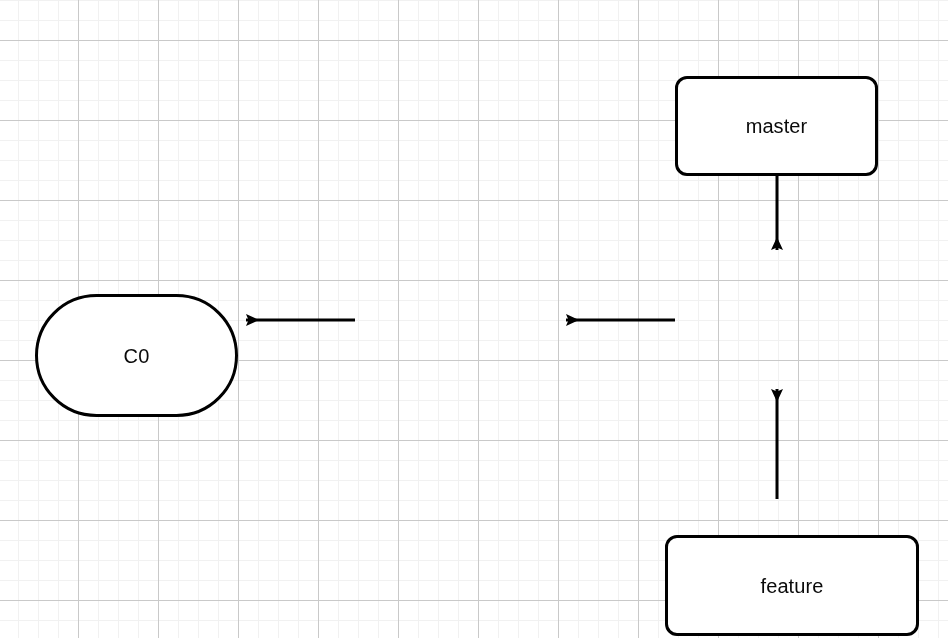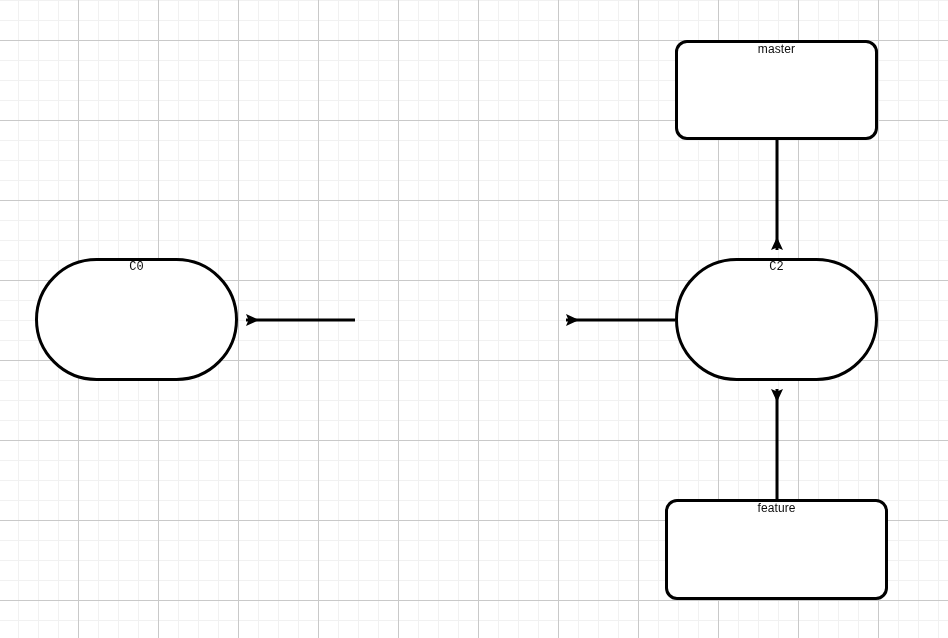--- a/index.html
+++ b/index.html
@@ -31,28 +31,29 @@
     top: 0;
     width: 948px;
     height: 638px;
   }
   .node {
     position: absolute;
     box-sizing: border-box;
     background: #ffffff;
     border: 3px solid #000000;
     display: flex;
-    align-items: flex-start;
+    align-items: center;
     justify-content: center;
     color: #0a0a0a;
-    font-size: 12px;
+    font-size: 20px;
     line-height: 1;
     letter-spacing: 0.1px;
+    margin-top: 36px;
   }
-  .node.commit { border-radius: 62px; font-family: Liberation Mono, monospace; }
+  .node.commit { border-radius: 62px; }
   .node.branch { border-radius: 12px; }
   .node-label {
     display: block;
     pointer-events: none;
     white-space: nowrap;
   }
 </style>
 </head>
 <body>
 
@@ -80,25 +81,22 @@
     <g>
       <line x1="777" y1="499" x2="777" y2="389" stroke="#000000" stroke-width="3" marker-end="url(#arrowLeft)"></line>
     </g>
   </svg>
 
   <div class="node commit" style="left:35px; top:258px; width:203px; height:123px;">
     <span class="node-label">C0</span>
   </div>
 
 
-  <div class="node commit" style="left:675px; top:258px; width:203px; height:123px;">
-    <span class="node-label">C2</span>
-  </div>
 
   <div class="node branch" style="left:675px; top:40px; width:203px; height:100px;">
     <span class="node-label">master</span>
   </div>
 
-  <div class="node branch" style="left:665px; top:499px; width:223px; height:101px;">
+  <div class="node branch" style="left:665px; top:499px; width:254px; height:101px;">
     <span class="node-label">feature</span>
   </div>
 
 </div>
 
 </body></html>

